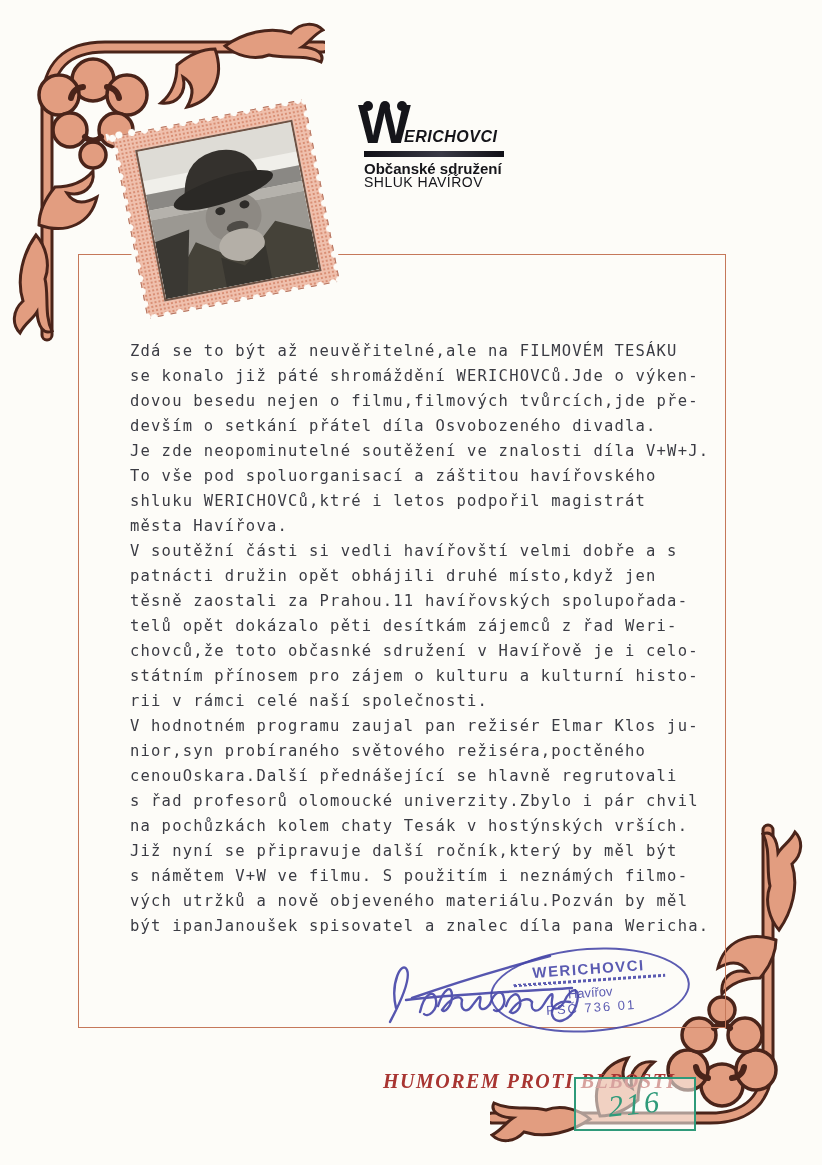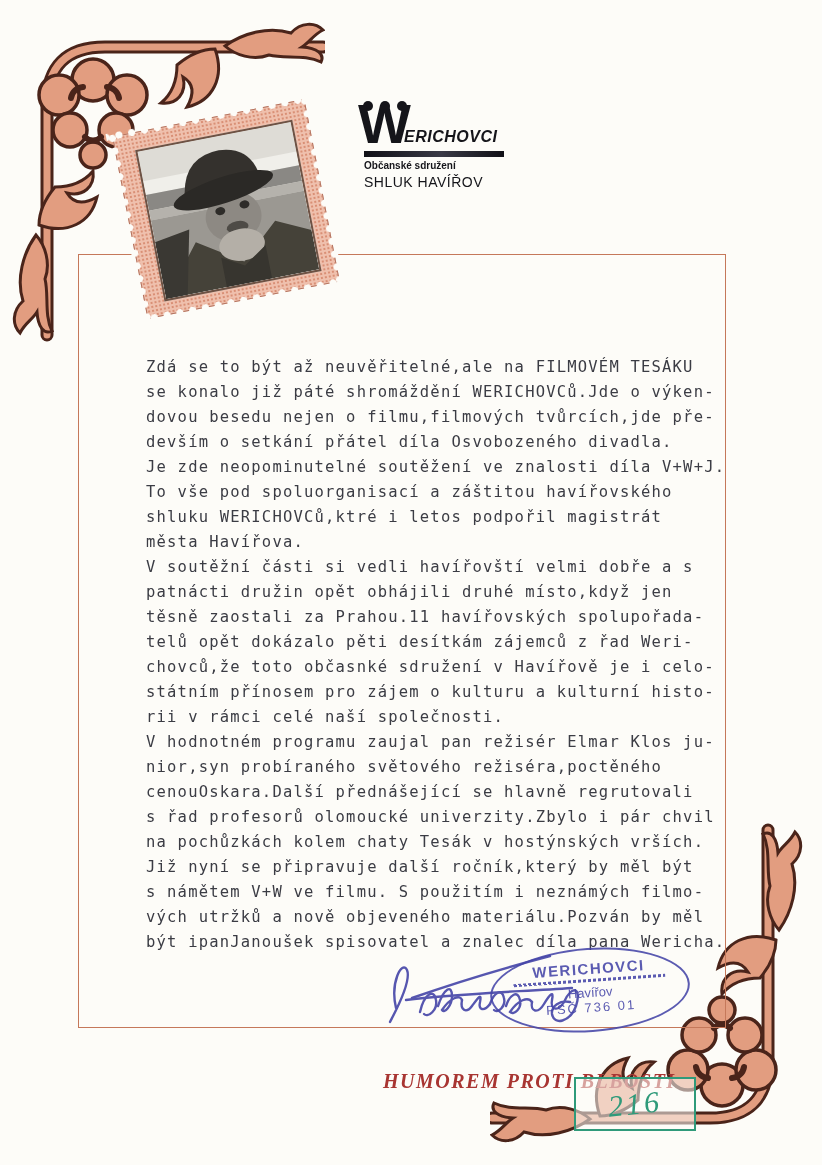--- a/index.html
+++ b/index.html
@@ -40,25 +40,25 @@
   
   .logo{position:absolute;left:356px;top:94px;width:170px;height:100px;color:var(--logo-black);}
   .logo-dots{position:absolute;left:7px;top:7px;display:flex;gap:7px;}
   .logo-dots i{width:10px;height:10px;border-radius:50%;background:var(--logo-black);}
   .logo-w{position:absolute;left:2px;top:2px;font-size:56px;font-weight:bold;
           line-height:56px;letter-spacing:-2px;}
   .logo-rest{position:absolute;left:48px;top:34px;font-size:16px;font-weight:bold;
              font-style:italic;letter-spacing:.5px;}
   .logo-bar{position:absolute;left:8px;top:57px;width:140px;height:6px;
             background:linear-gradient(90deg,#101016,#3a3a46 55%,#101016);}
-  .logo-org1{position:absolute;left:8px;top:66px;font-size:10px;font-weight:bold;}
+  .logo-org1{position:absolute;left:8px;top:66px;font-size:15px;font-weight:bold;}
   .logo-org2{position:absolute;left:8px;top:80px;font-size:14px;font-weight:normal;letter-spacing:.5px;}
 
   
-  .body-text{position:absolute;left:130px;top:339px;width:600px;margin:16px;
+  .body-text{position:absolute;left:130px;top:339px;width:600px;margin:0;
       font-family:"DejaVu Sans Mono","Liberation Mono",monospace;
       font-size:15.5px;line-height:25px;letter-spacing:1.2px;
       color:var(--body-text);white-space:pre;}
 
   
   .seal{position:absolute;left:490px;top:948px;width:196px;height:80px;
         border:2px solid var(--seal-ink);border-radius:50%;transform:rotate(-4deg);
         color:var(--seal-ink);text-align:center;opacity:.88;}
   .seal-title{margin-top:10px;font-size:15px;font-weight:bold;letter-spacing:1.5px;}
   .seal-microtext{width:78%;height:3px;margin:2px auto 3px;

